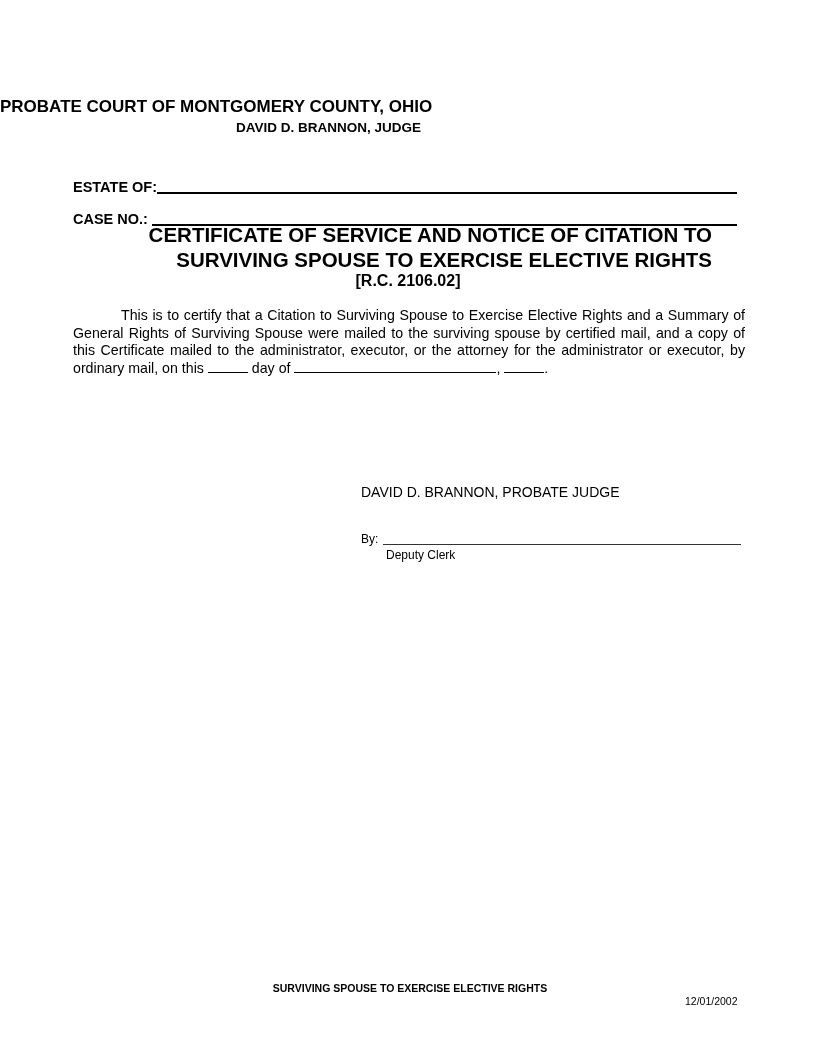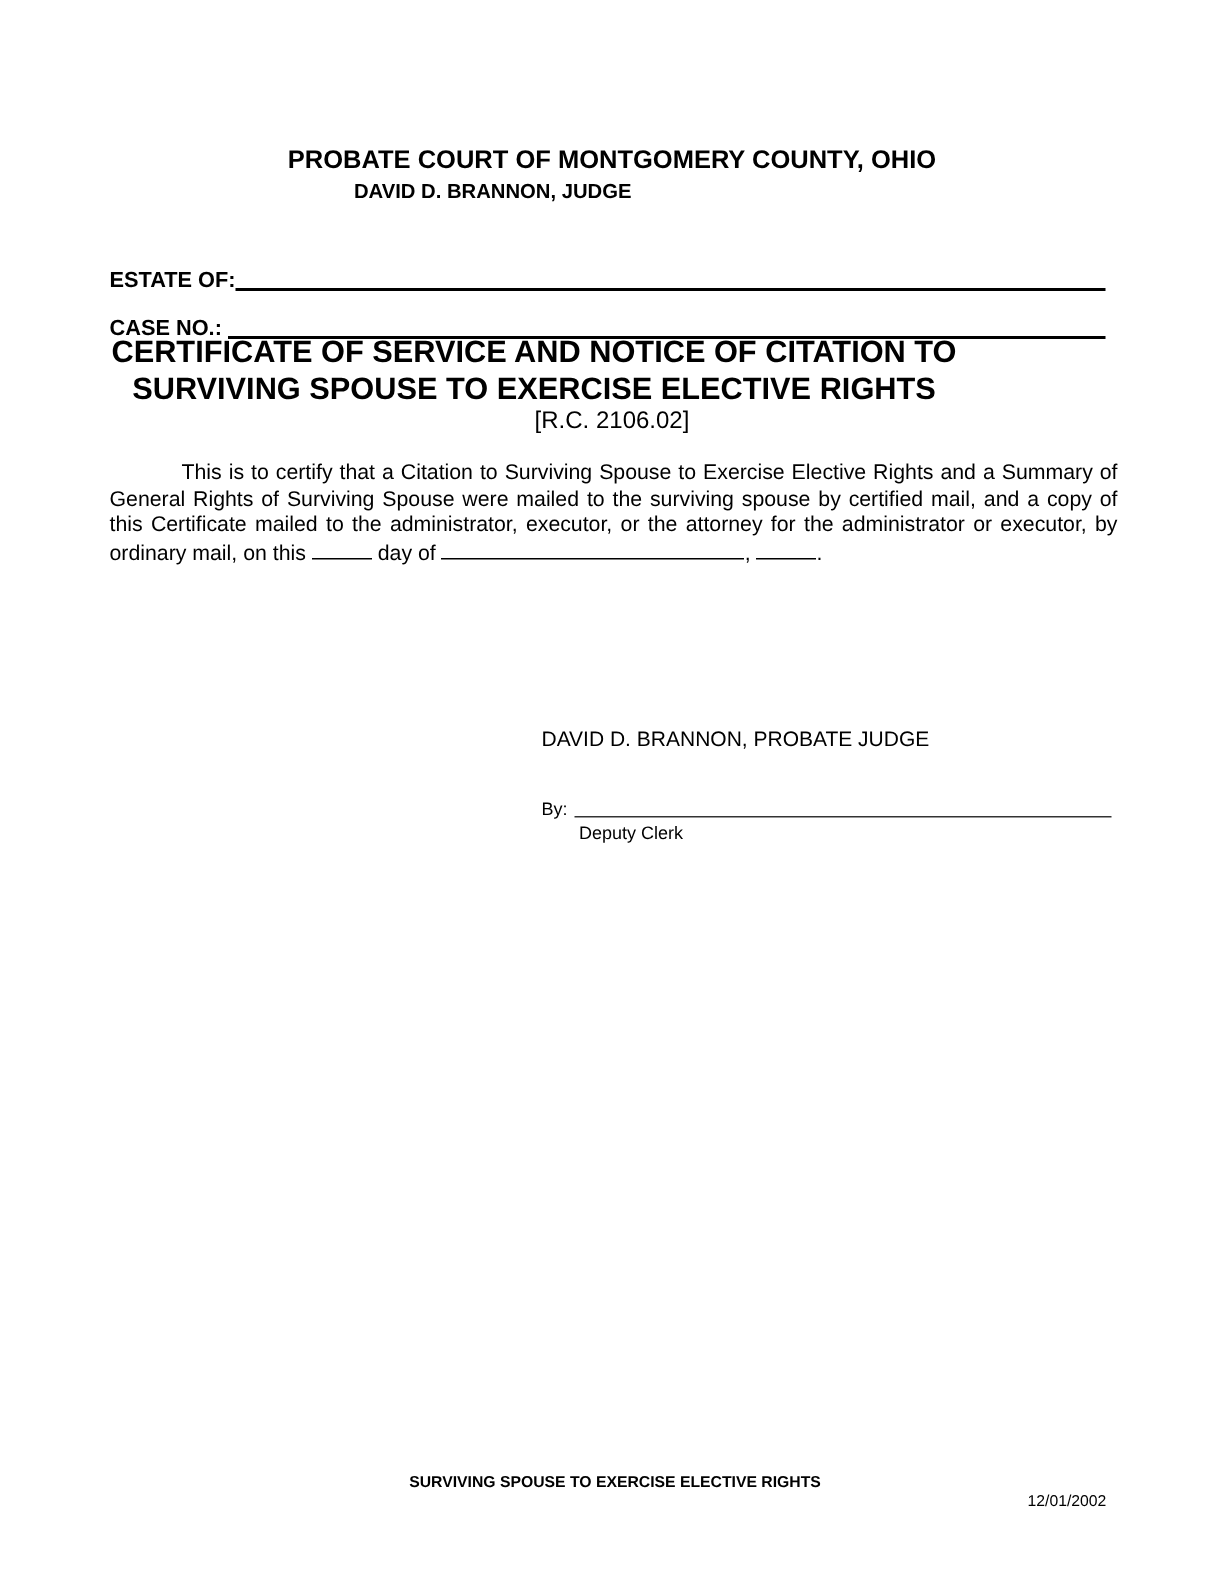--- a/index.html
+++ b/index.html
@@ -11,21 +11,20 @@
       width: 816px;
       height: 1056px;
       position: relative;
       font-family: "Liberation Sans", "DejaVu Sans", sans-serif;
       color: #000;
       overflow: hidden;
     }
     .abs { position: absolute; }
     .court-title {
       top: 97px; left: 0; width: 816px;
-      text-align: center;
       font-weight: bold;
       font-size: 17px;
       letter-spacing: 0px;
     }
     .judge-sub {
       top: 120px; left: 0; width: 657px;
       text-align: center;
       font-weight: bold;
       font-size: 13.5px;
     }
@@ -41,29 +40,29 @@
     .field-row .line {
       flex: 1;
       border-bottom: 2px solid #000;
       height: 14px;
       margin-bottom: 1px;
     }
     .estate-row { top: 155px; }
     .case-row { top: 187px; }
     .cert-title {
       top: 222px; left: 0; width: 712px;
-      text-align: center;
+      text-align: right;
       font-weight: bold;
       font-size: 20.5px;
       line-height: 25px;
     }
     .cert-statute {
       top: 272px; left: 0; width: 816px;
       text-align: center;
-      font-weight: normal;
+      font-weight: bold;
       font-size: 16px;
     }
     .body-para {
       top: 307px; left: 73px; width: 672px;
       font-size: 14.2px;
       line-height: 17.5px;
       text-align: justify;
       text-indent: 48px;
     }
     .blank {

